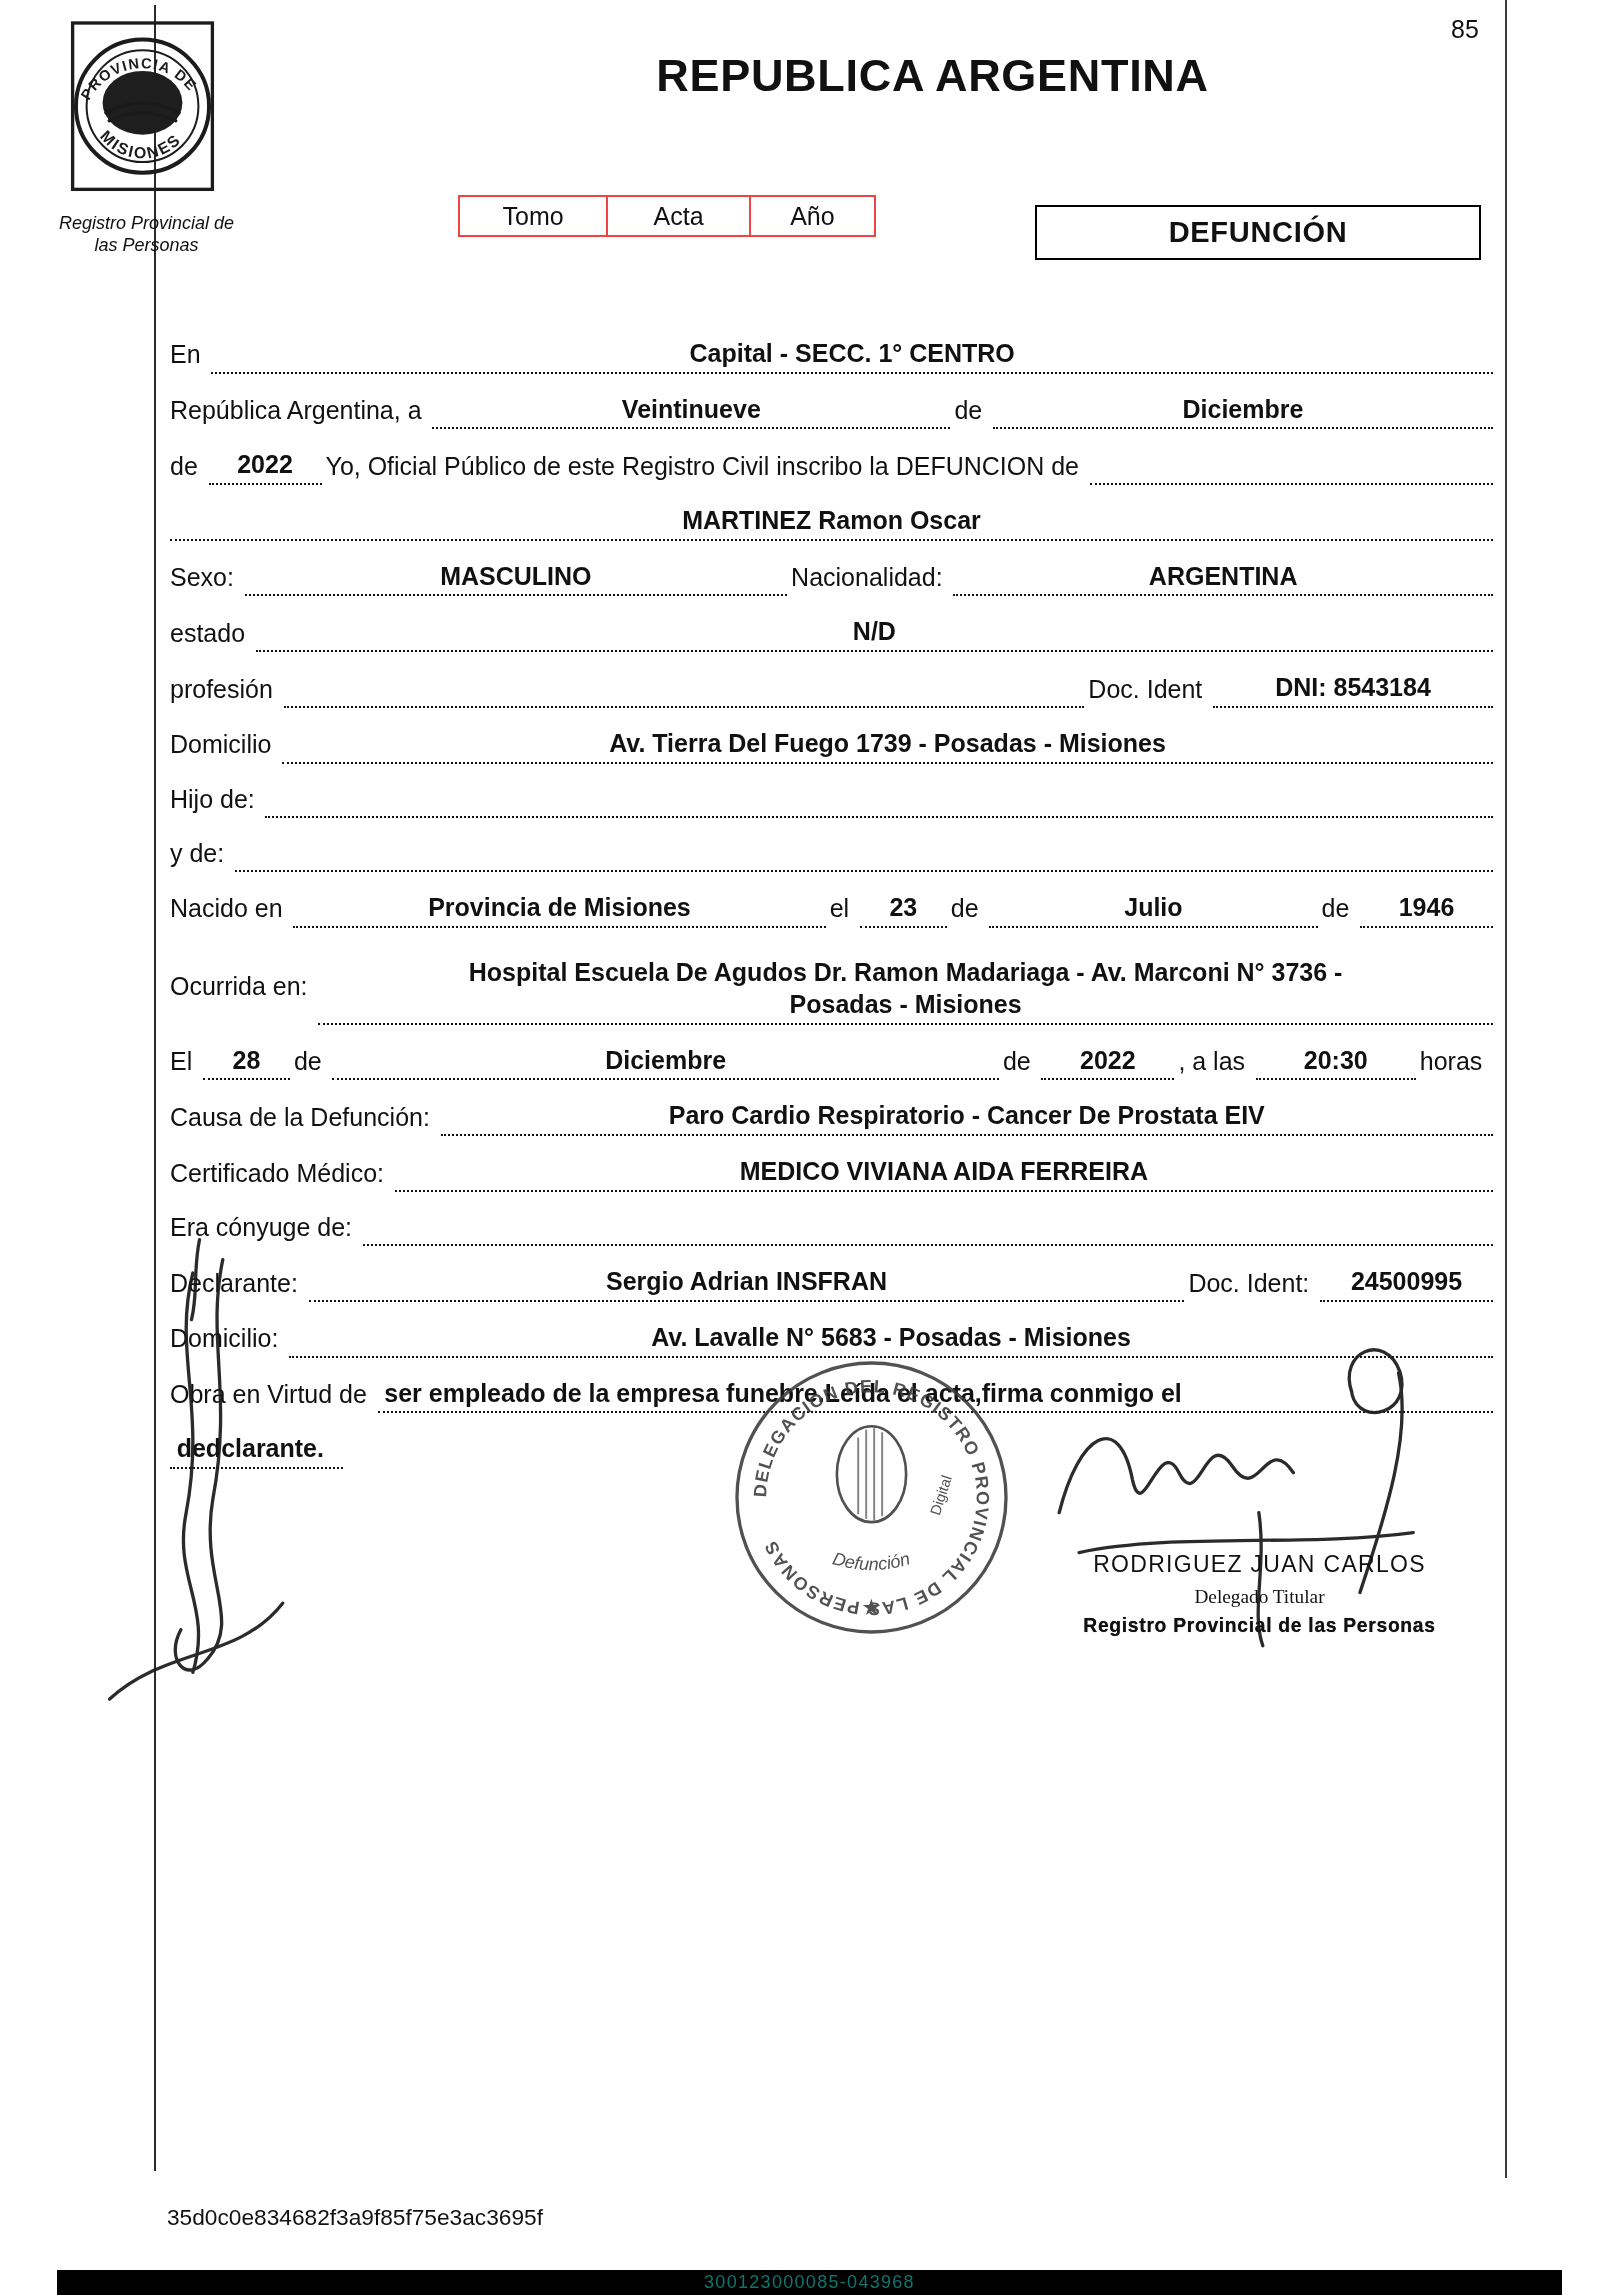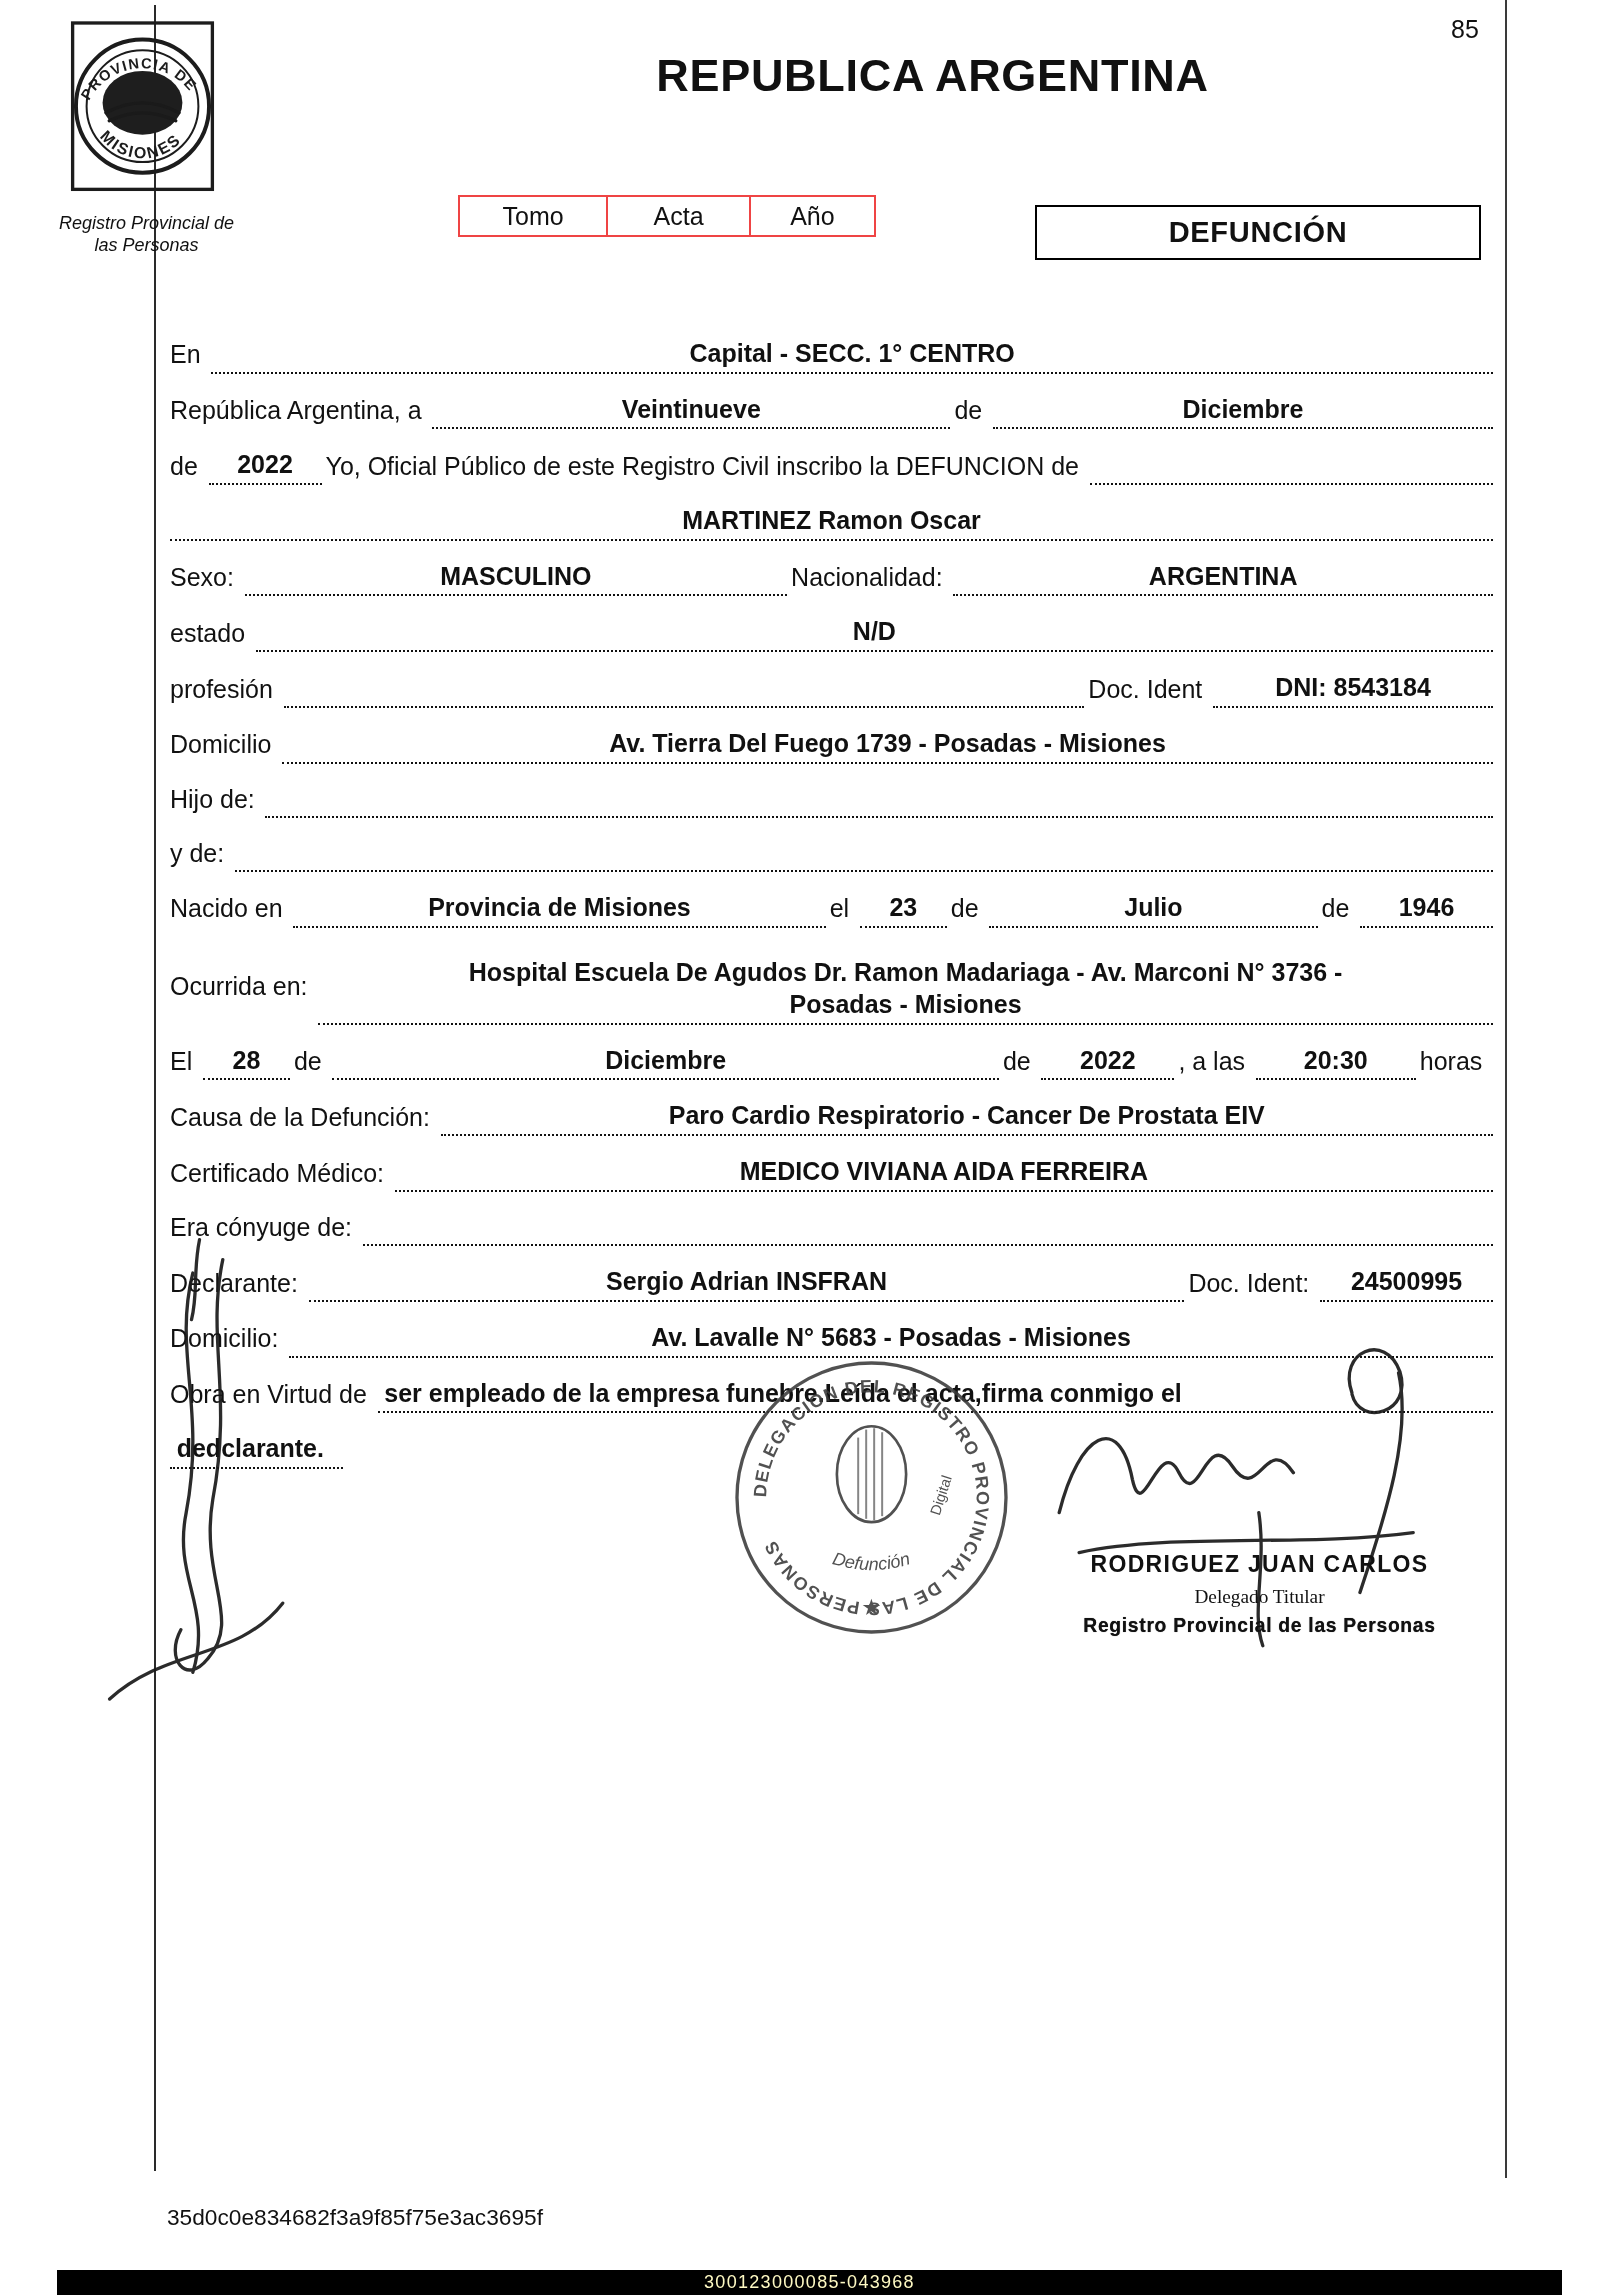--- a/index.html
+++ b/index.html
@@ -43,28 +43,28 @@
   .row-center { align-items:center; }
   .row-center .lbl { padding-bottom:0; }
 
   
   svg path { fill:none; stroke:#1a1a1a; stroke-width:5; stroke-linecap:round; }
   .sig-left  { position:absolute; left:93px;  top:1233px; opacity:.92; }
   .sig-right { position:absolute; left:1039px; top:1313px; opacity:.92; }
   .stamp { position:absolute; left:725px; top:1351px; opacity:.88; }
   .stamp path { stroke:none; }
   .signer { position:absolute; left:1073px; top:1551px; width:373px; text-align:center; }
-  .signer-name { font-size:23px; font-weight:bold; letter-spacing:1.3px; }
+  .signer-name { font-size:23px; font-weight:normal; letter-spacing:1.3px; }
   .signer-title { font-family:"Liberation Serif", serif; font-size:19.3px; margin-top:8px; }
   .signer-org { font-size:19.3px; font-weight:bold; letter-spacing:0.7px; margin-top:6.7px;
                 text-shadow:0 0 0.7px #333; }
 
   .hash { position:absolute; left:167px; top:2204px; font-size:22.7px; }
   .barcode-bar { position:absolute; left:57px; right:57px; bottom:0; height:25px; background:#000;
-                 color:#fef9c3; display:flex; align-items:center; justify-content:center;
+                 color:#0f766e; display:flex; align-items:center; justify-content:center;
                  font-size:18px; letter-spacing:1.3px; }
 </style>
 </head>
 <body>
 
 <div class="page">
 
   <div class="vline-left"></div>
   <div class="vline-right"></div>
   <div class="page-number">85</div>

